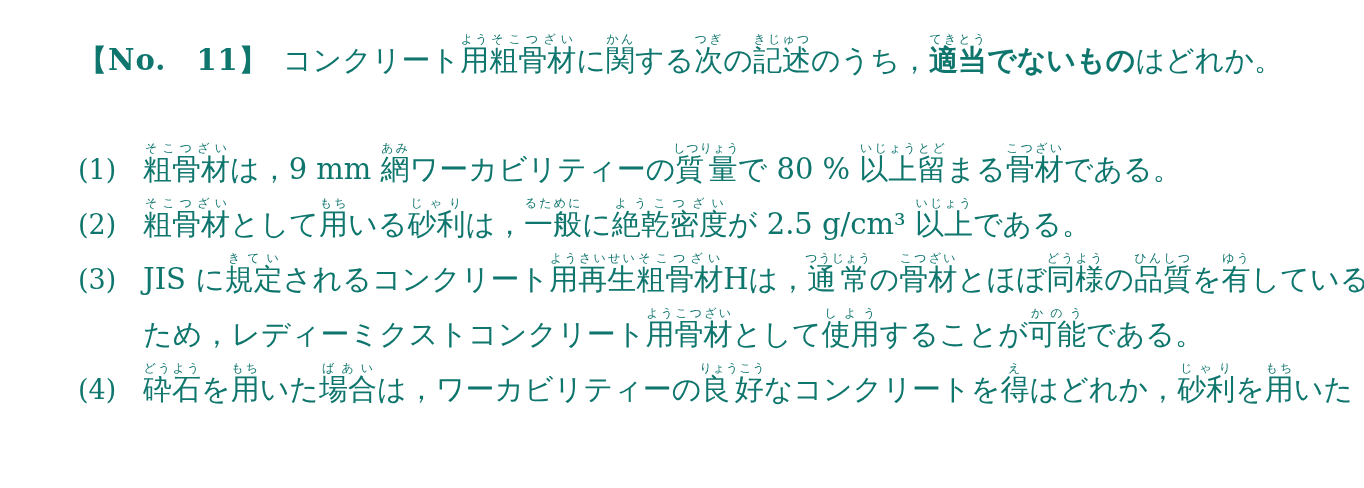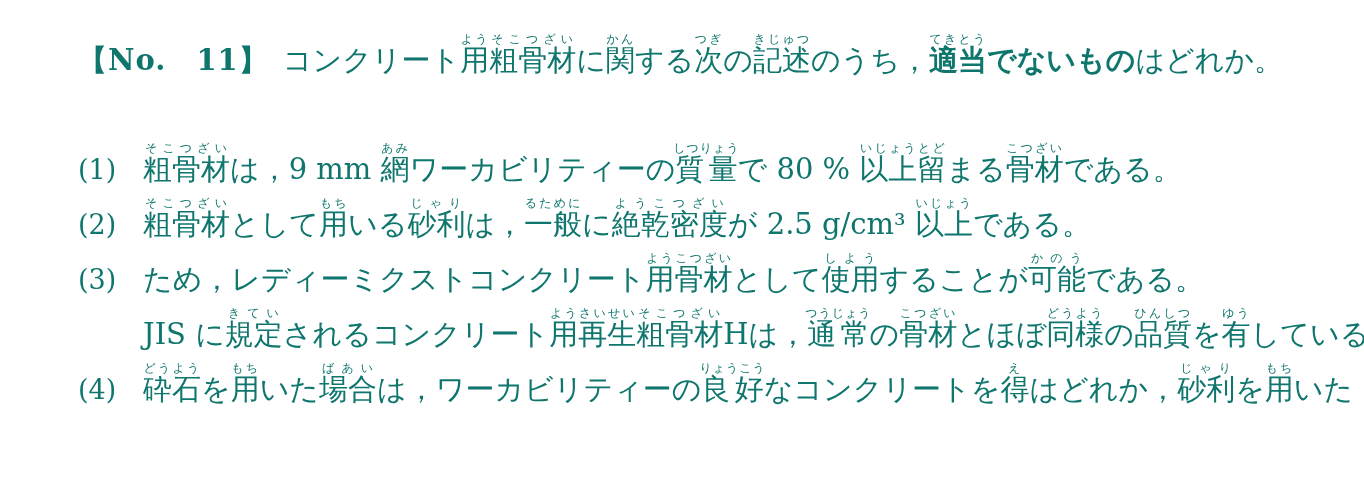--- a/index.html
+++ b/index.html
@@ -73,22 +73,22 @@
   <div class="option">
     <div class="opt-num">(2)</div>
     <div class="opt-lines">
           <div class="line"><ruby>粗骨材<rt>そこつざい</rt></ruby><span>として</span><ruby>用<rt>もち</rt></ruby><span>いる</span><ruby>砂利<rt>じゃり</rt></ruby><span>は，</span><ruby>一般<rt>るために</rt></ruby><span>に</span><ruby>絶乾密度<rt>ようこつざい</rt></ruby><span>が 2.5 g/cm³ </span><ruby>以上<rt>いじょう</rt></ruby><span>である。</span></div>
         </div>
   </div>
 
   <div class="option">
     <div class="opt-num">(3)</div>
     <div class="opt-lines">
+          <div class="line"><span>JIS に</span><ruby>規定<rt>きてい</rt></ruby><span>されるコンクリート</span><ruby>用再生<rt>ようさいせい</rt></ruby><ruby>粗骨材<rt>そこつざい</rt></ruby><span>Hは，</span><ruby>通常<rt>つうじょう</rt></ruby><span>の</span><ruby>骨材<rt>こつざい</rt></ruby><span>とほぼ</span><ruby>同様<rt>どうよう</rt></ruby><span>の</span><ruby>品質<rt>ひんしつ</rt></ruby><span>を</span><ruby>有<rt>ゆう</rt></ruby><span>している</span></div>
           <div class="line"><span>ため，レディーミクストコンクリート</span><ruby>用骨材<rt>ようこつざい</rt></ruby><span>として</span><ruby>使用<rt>しよう</rt></ruby><span>することが</span><ruby>可能<rt>かのう</rt></ruby><span>である。</span></div>
-          <div class="line"><span>JIS に</span><ruby>規定<rt>きてい</rt></ruby><span>されるコンクリート</span><ruby>用再生<rt>ようさいせい</rt></ruby><ruby>粗骨材<rt>そこつざい</rt></ruby><span>Hは，</span><ruby>通常<rt>つうじょう</rt></ruby><span>の</span><ruby>骨材<rt>こつざい</rt></ruby><span>とほぼ</span><ruby>同様<rt>どうよう</rt></ruby><span>の</span><ruby>品質<rt>ひんしつ</rt></ruby><span>を</span><ruby>有<rt>ゆう</rt></ruby><span>している</span></div>
         </div>
   </div>
 
   <div class="option">
     <div class="opt-num">(4)</div>
     <div class="opt-lines">
           <div class="line"><ruby>砕石<rt>どうよう</rt></ruby><span>を</span><ruby>用<rt>もち</rt></ruby><span>いた</span><ruby>場合<rt>ばあい</rt></ruby><span>は，ワーカビリティーの</span><ruby>良好<rt>りょうこう</rt></ruby><span>なコンクリートを</span><ruby>得<rt>え</rt></ruby><span>はどれか，</span><ruby>砂利<rt>じゃり</rt></ruby><span>を</span><ruby>用<rt>もち</rt></ruby><span>いた</span></div>
         </div>
   </div>
 </div>

